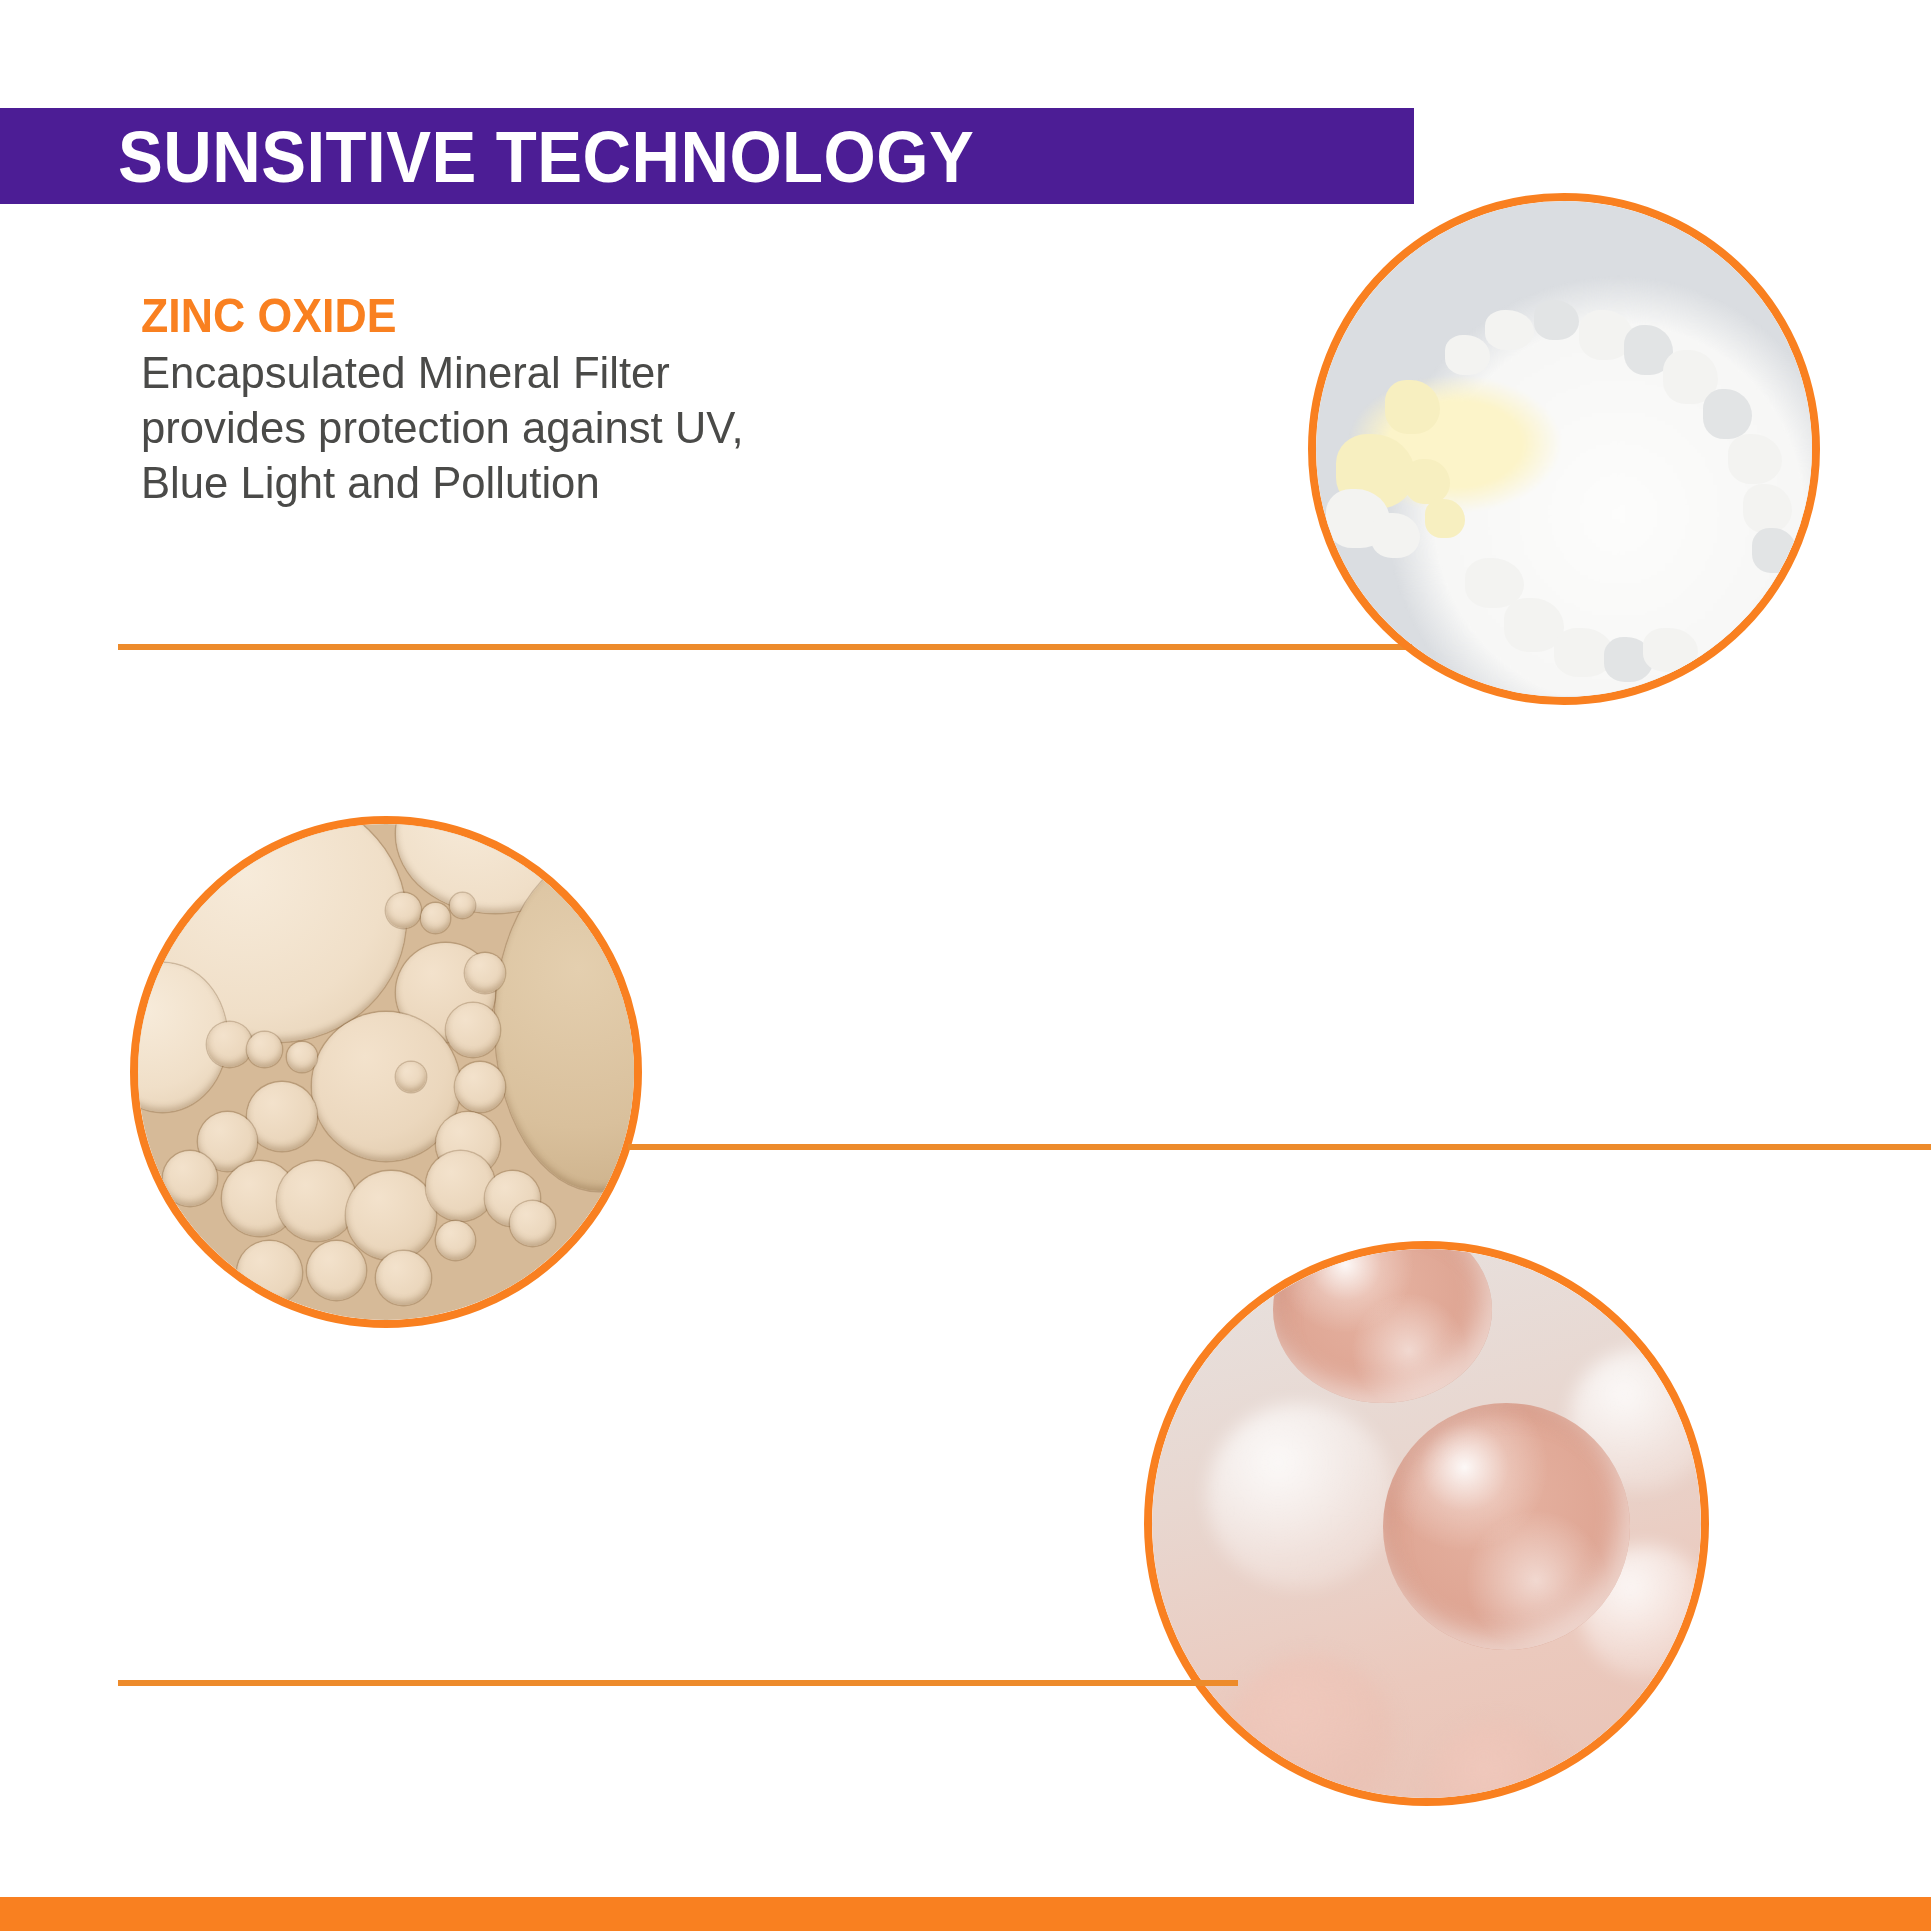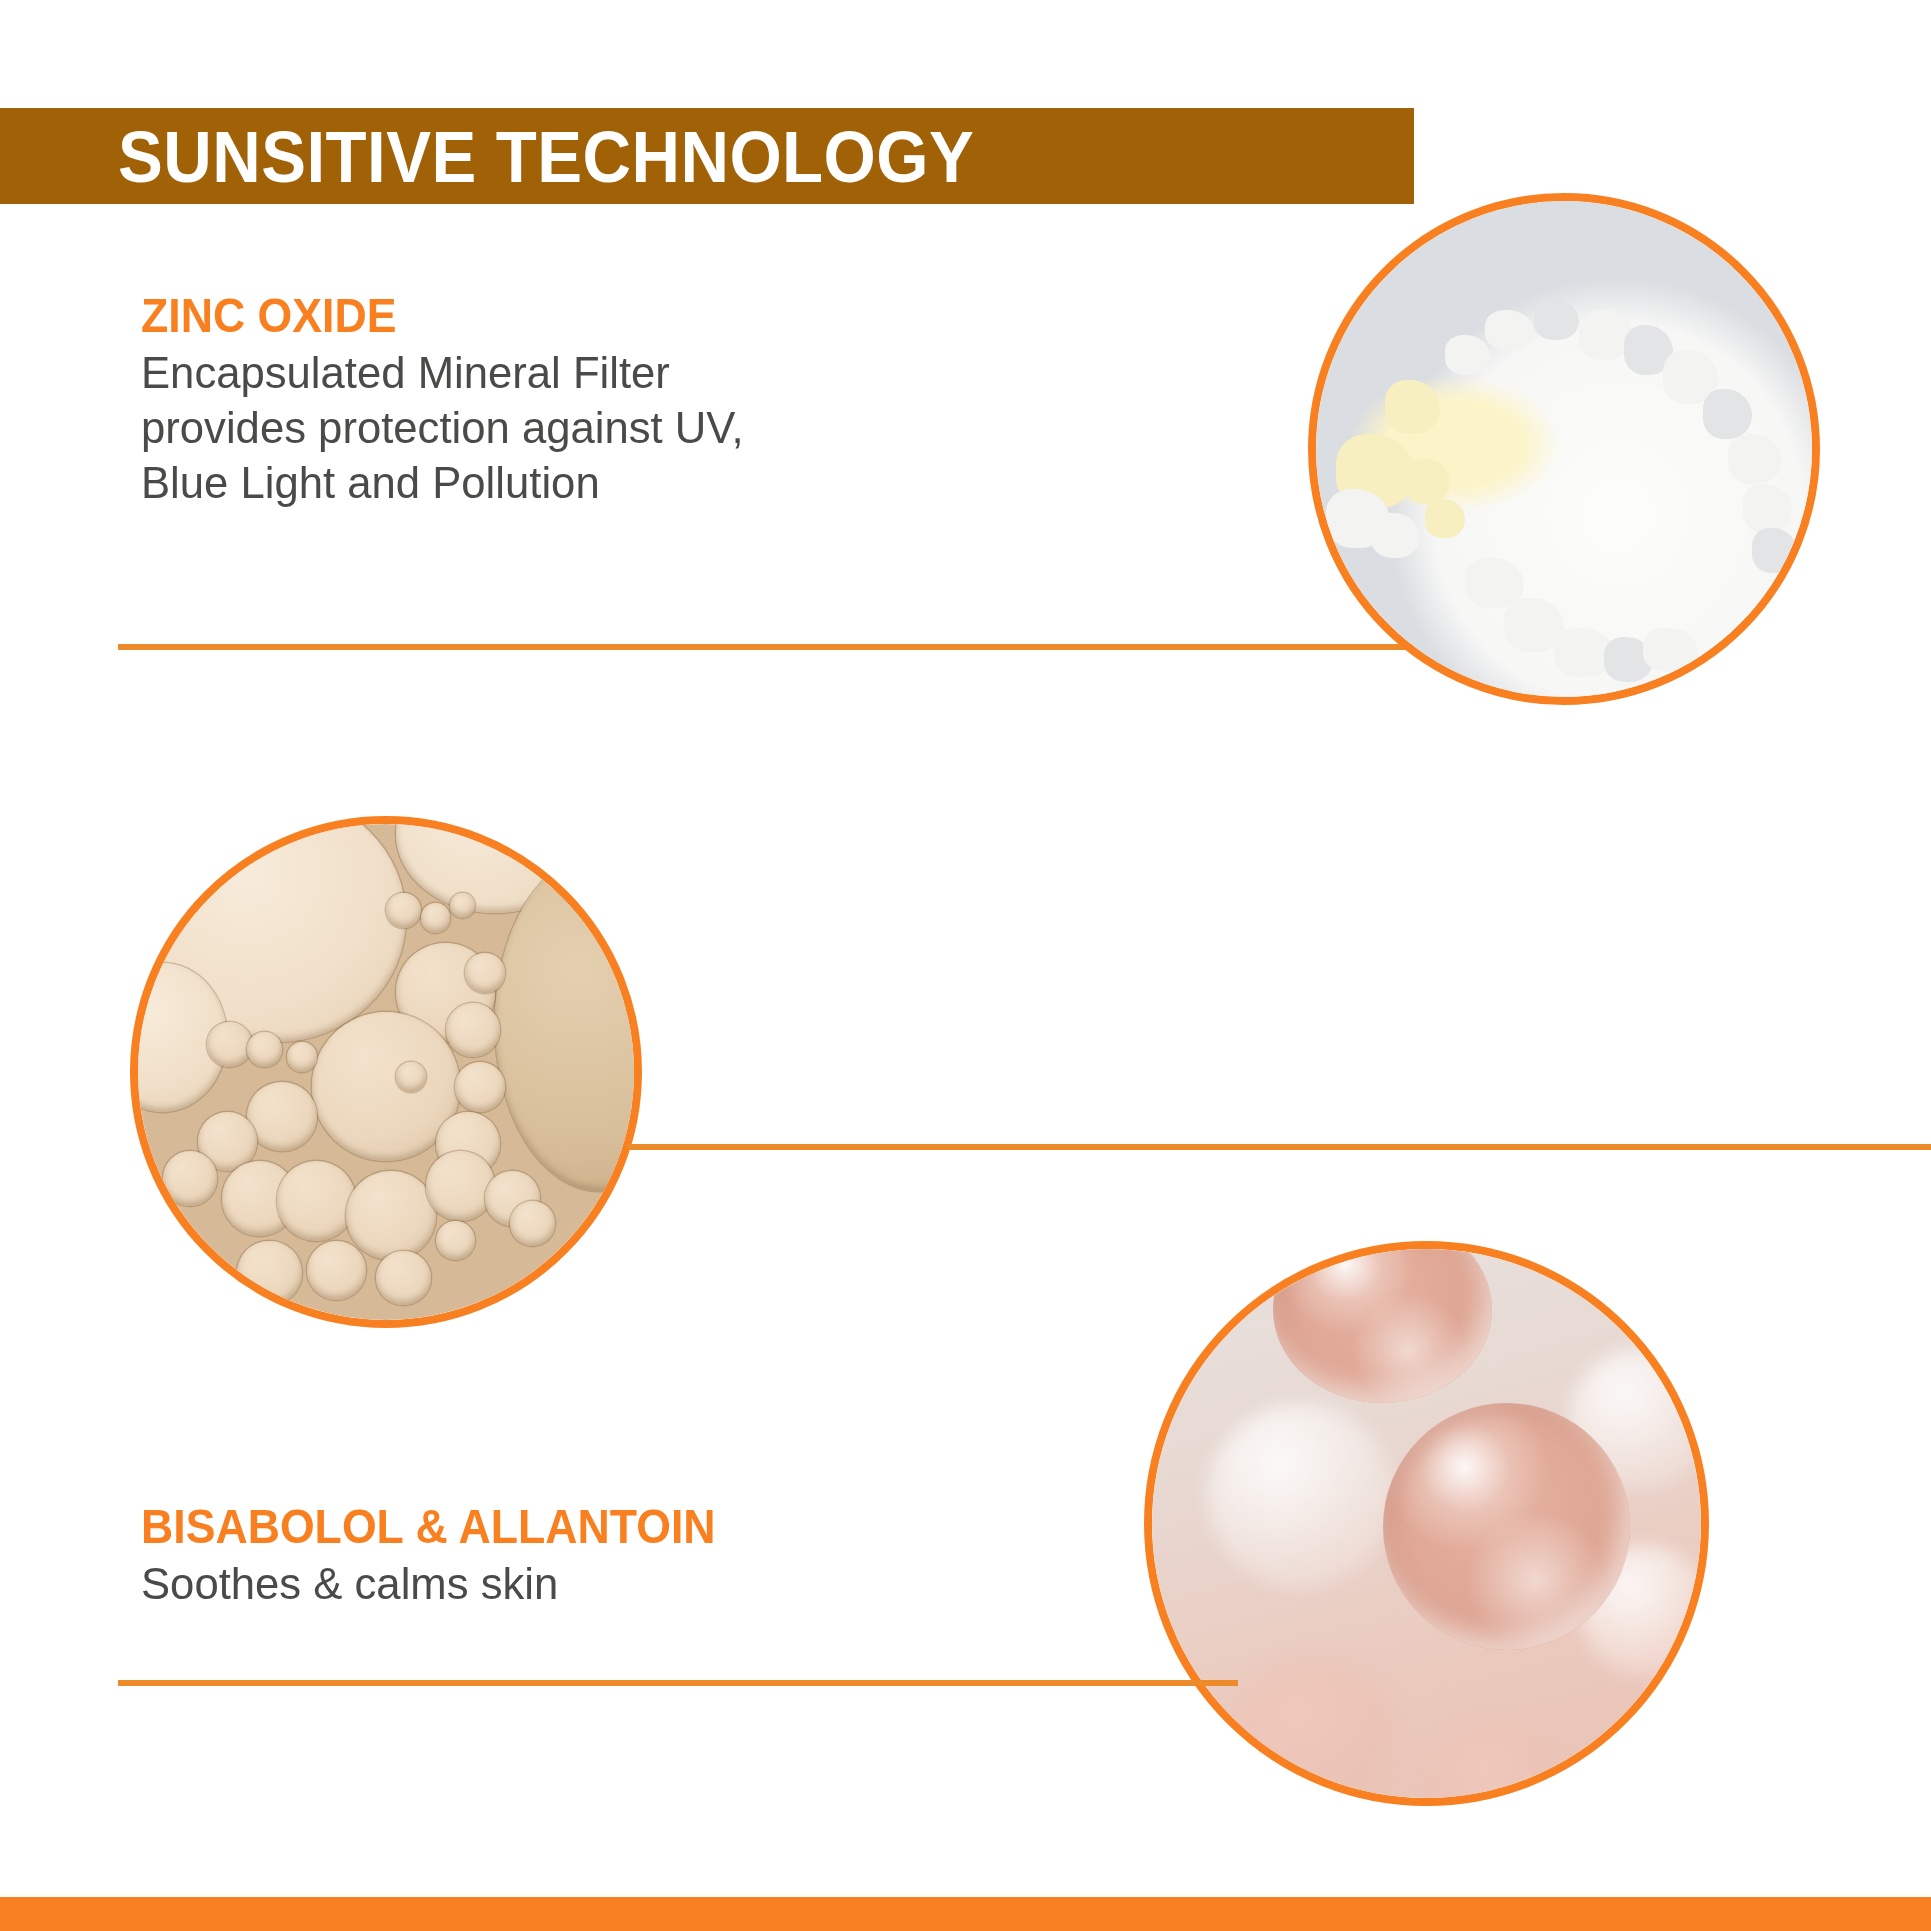--- a/index.html
+++ b/index.html
@@ -5,21 +5,21 @@
   html,body{margin:0;padding:0;}
   body{
     width:1931px;height:1931px;background:#ffffff;overflow:hidden;
     font-family:"Liberation Sans", sans-serif;position:relative;
   }
   #stage{position:relative;width:1931px;height:1931px;background:#fff;overflow:hidden;}
 
   
   .header-band{
     position:absolute;left:0;top:108px;width:1414px;height:96px;
-    background:#a16207;display:flex;align-items:center;
+    background:#4c1d95;display:flex;align-items:center;
   }
   .header-title{
     color:#FFFFFF;font-size:73px;font-weight:bold;letter-spacing:0.5px;
     margin-left:118px;line-height:1;
     transform:scaleX(0.92);transform-origin:left center;white-space:nowrap;
   }
 
   
   .footer-band{
     position:absolute;left:0;top:1897px;width:1931px;height:37px;background:#F98020;
@@ -187,24 +187,18 @@
       <div class="blurball" style="left:10%;top:28%;width:34%;height:34%;"></div>
       <div class="blurball" style="left:76%;top:18%;width:26%;height:26%;"></div>
       <div class="blurball pinky" style="left:14%;top:74%;width:30%;height:30%;"></div>
       <div class="blurball pinky" style="left:50%;top:86%;width:26%;height:26%;"></div>
       <div class="blurball" style="left:78%;top:54%;width:24%;height:24%;"></div>
       <div class="sphere" style="left:22%;top:-6%;width:40%;height:34%;"></div>
       <div class="sphere" style="left:42%;top:28%;width:45%;height:45%;"></div>
     </div>
   </div>
 
-  <div class="block left" style="left:118px;top:1501px;width:966px;">
-    <div class="kicker">BISABOLOL &amp; ALLANTOIN</div>
-    <div class="body">
-      <div>Soothes &amp; calms skin</div>
-    </div>
-  </div>
   <div class="rule" style="left:118px;top:1680px;width:1120px;"></div>
 
   <div class="footer-band"></div>
 
 </div>
 
 
 </body></html>

